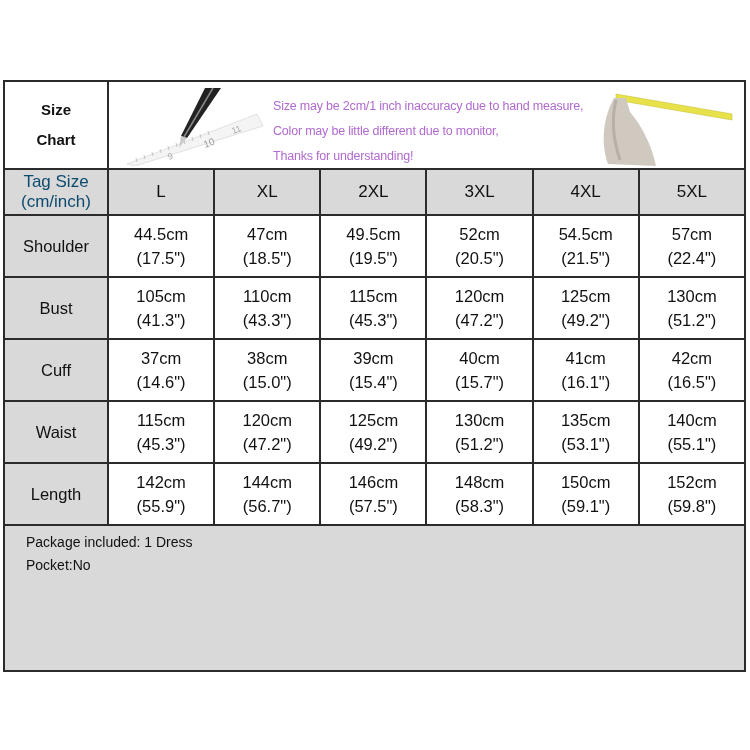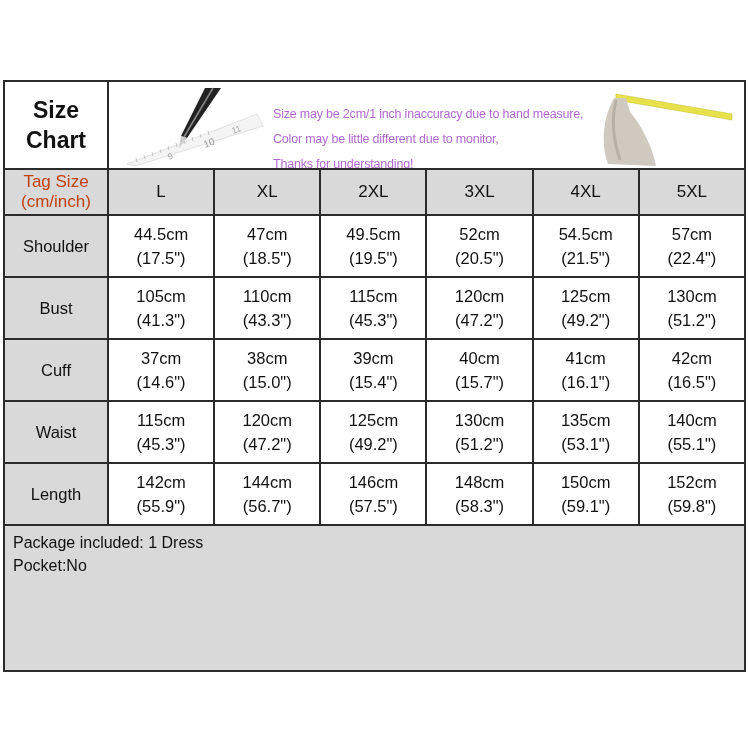--- a/index.html
+++ b/index.html
@@ -4,30 +4,30 @@
 <style>
   html, body { margin:0; padding:0; background:#ffffff; }
   body { width:750px; height:750px; position:relative; overflow:hidden;
          font-family:"Liberation Sans", sans-serif; color:#111; }
   .sheet { position:absolute; left:3px; top:80px; width:743px; }
   table.chart { border-collapse:collapse; width:743px; table-layout:fixed; }
   table.chart td { border:2px solid #2b2b2b; text-align:center; vertical-align:middle; padding:0; }
   .col-label { width:104px; }
   .gray { background:#d9d9d9; }
   .row-header td { height:86px; }
-  .title-cell { font-weight:bold; font-size:23px; line-height:30px; color:#111; background:#fff; }
+  .title-cell { font-weight:bold; font-size:15px; line-height:30px; color:#111; background:#fff; }
   .banner-cell { position:relative; background:#fff; overflow:hidden; }
   .banner-notes { position:absolute; left:164px; top:12px; text-align:left;
-                  color:#b06ad0; font-size:12.5px; line-height:25px; letter-spacing:-0.2px;margin-top:8px; }
+                  color:#b06ad0; font-size:12.5px; line-height:25px; letter-spacing:-0.2px; }
   .tag-row td { height:44px; font-size:17px; }
-  .tag-label { color:#c2410c; font-size:16px; line-height:20px; }
+  .tag-label { color:#0c4a6e; font-size:16px; line-height:20px; }
   .data-row td { height:60px; font-size:16.5px; line-height:24px; }
   .info-box { border:2px solid #2b2b2b; border-top:none; background:#d9d9d9;
-              height:146px; padding:5px 4px 0 8px; box-sizing:border-box;
-              font-size:16px; line-height:23px; color:#111; }
+              height:146px; padding:5px 4px 0 21px; box-sizing:border-box;
+              font-size:14px; line-height:23px; color:#111; }
   .pencil-art { position:absolute; left:8px; top:4px; width:150px; height:80px; }
   .hand-art { position:absolute; right:8px; top:4px; width:150px; height:80px; }
 </style>
 </head>
 <body>
 
 <div class="sheet">
   <table class="chart">
     <colgroup>
       <col class="col-label">

